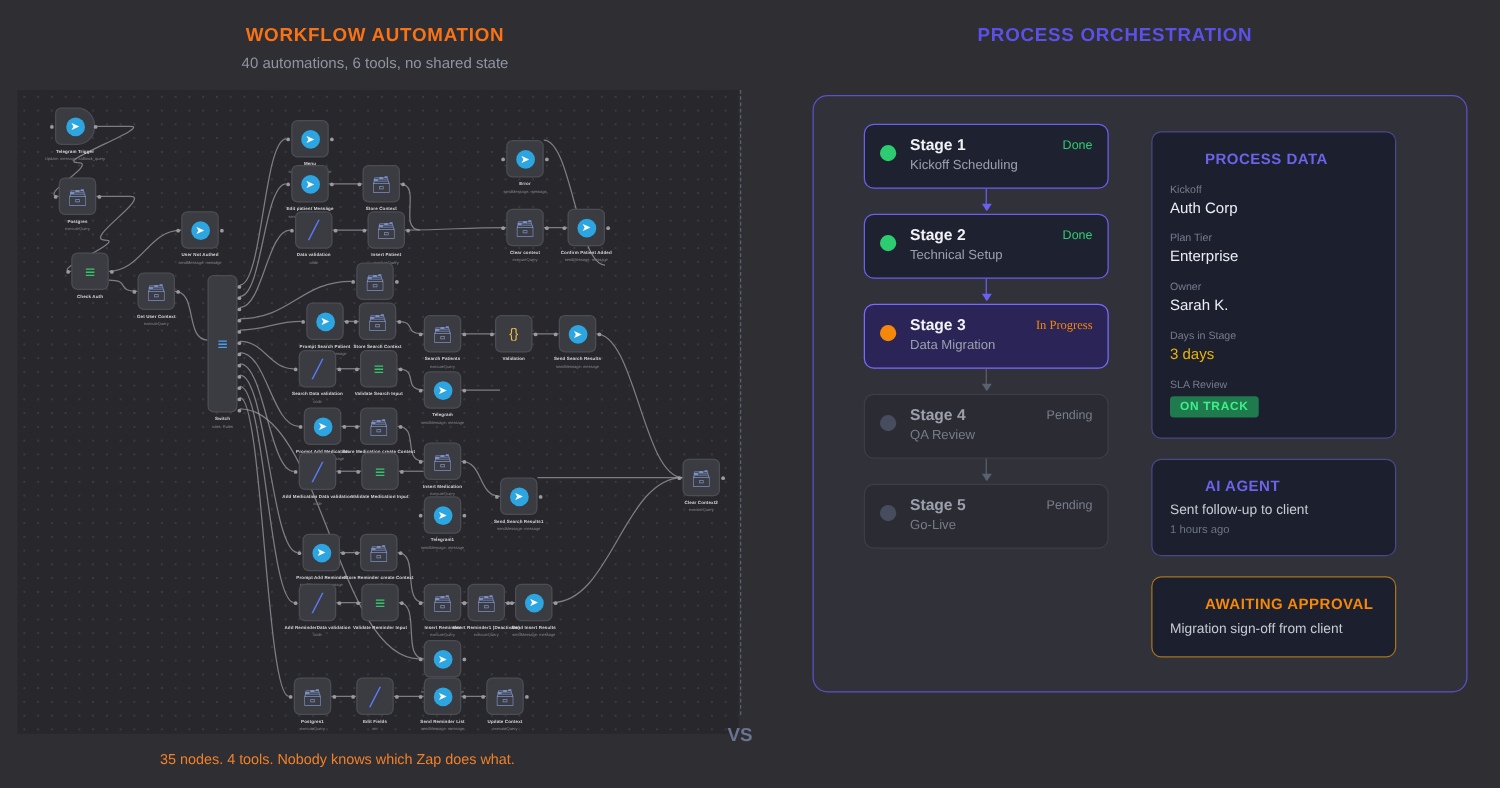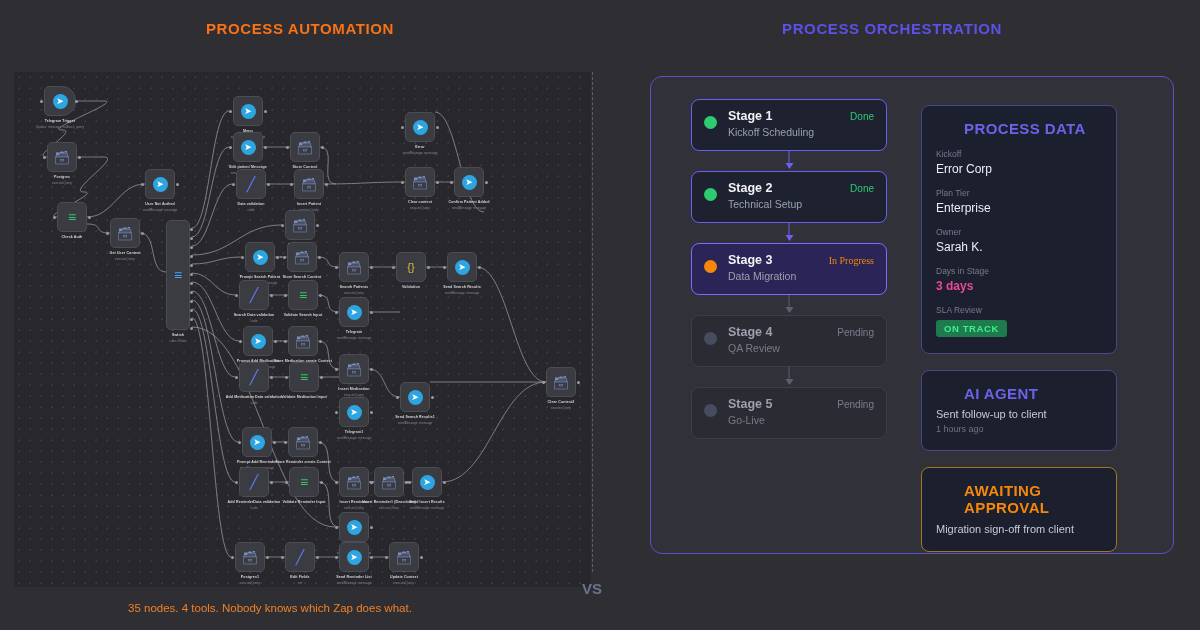--- a/index.html
+++ b/index.html
@@ -110,42 +110,43 @@
     border-top: 6px solid #6b5ff0;
   }
   .arrow.dim::after { border-top-color: #59606f; }
 
   
   #rcol { position: absolute; left: 270px; top: 28px; width: 196px; }
   .info-card {
     border-radius: 8px; background: #1c1f2e; border: 1px solid #4b4787;
     padding: 14px 14px 16px 14px; margin-bottom: 16px;
   }
-  .card-head { font-size: 15px; font-weight: bold; color: #6c63e8; letter-spacing: .4px; padding-left: 28px; }
+  .card-head { font-size: 12px; font-weight: bold; color: #6c63e8; letter-spacing: .4px; padding-left: 28px; }
   .field-label { font-size: 8.5px; color: #767c8c; margin-top: 12px; }
   .field-value { font-size: 12px; color: #eceef3; margin-top: 3px; }
-  .field-value.warn { color: #ec4899; font-weight: bold; }
+  .field-value.warn { color: #eab308; font-weight: normal; }
   .badge {
     display: inline-block; margin-top: 5px; background: #1f7a4d;
     color: #3ef08a; font-size: 9.5px; font-weight: bold; letter-spacing: .6px;
     padding: 3px 8px; border-radius: 3px;
   }
   #agent-card .sub1 { font-size: 11px; color: #c7cad3; margin-top: 6px; }
   #agent-card .sub2 { font-size: 9px; color: #6e7483; margin-top: 4px; }
   #approval-card { border-color: #a5741f; }
   #approval-card .card-head { color: #f5880a; }
   #approval-card .sub1 { font-size: 11px; color: #c7cad3; margin-top: 7px; }
 </style>
 </head>
 <body>
 
 <div class="stage">
 
   <div class="panel-header" id="hdr-left">
-    <div class="panel-title">PROCESS AUTOMATION</div>
+    <div class="panel-title">WORKFLOW AUTOMATION</div>
+    <div class="panel-sub">40 automations, 6 tools, no shared state</div>
   </div>
 
   <div class="panel-header" id="hdr-right">
     <div class="panel-title">PROCESS ORCHESTRATION</div>
   </div>
 
   <div id="canvas">
     <svg class="wires" id="wire-layer">
         <path d="M62,29 C80,29 72,29 90,29" class="edge" stroke="#9a9aa2" stroke-width="0.9" fill="none" opacity="0.6"></path>
         <path d="M90,29 C108.9,29 29.099999999999998,58 48,58" class="edge" stroke="#9a9aa2" stroke-width="0.9" fill="none" opacity="0.6"></path>
@@ -555,21 +556,21 @@
           <div class="s-sub">Go-Live</div>
           <div class="s-status wait">Pending</div>
         </div>
       </div>
     <div id="rcol">
 
       <div class="info-card" id="process-card">
         <div class="card-head">PROCESS DATA</div>
         <div id="pd-fields">
             <div class="field-label">Kickoff</div>
-            <div class="field-value">Error Corp</div>
+            <div class="field-value">Auth Corp</div>
             <div class="field-label">Plan Tier</div>
             <div class="field-value">Enterprise</div>
             <div class="field-label">Owner</div>
             <div class="field-value">Sarah K.</div>
             <div class="field-label">Days in Stage</div>
             <div class="field-value warn">3 days</div>
           </div>
         <div class="field-label">SLA Review</div>
         <div class="badge">ON TRACK</div>
       </div>

